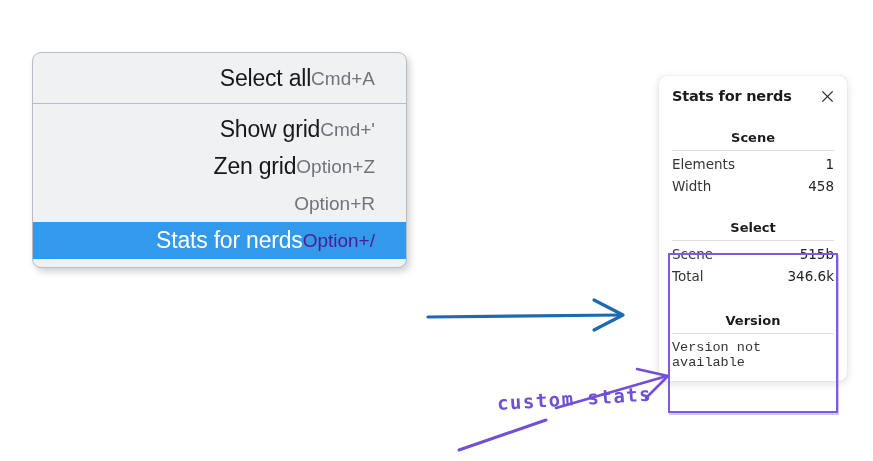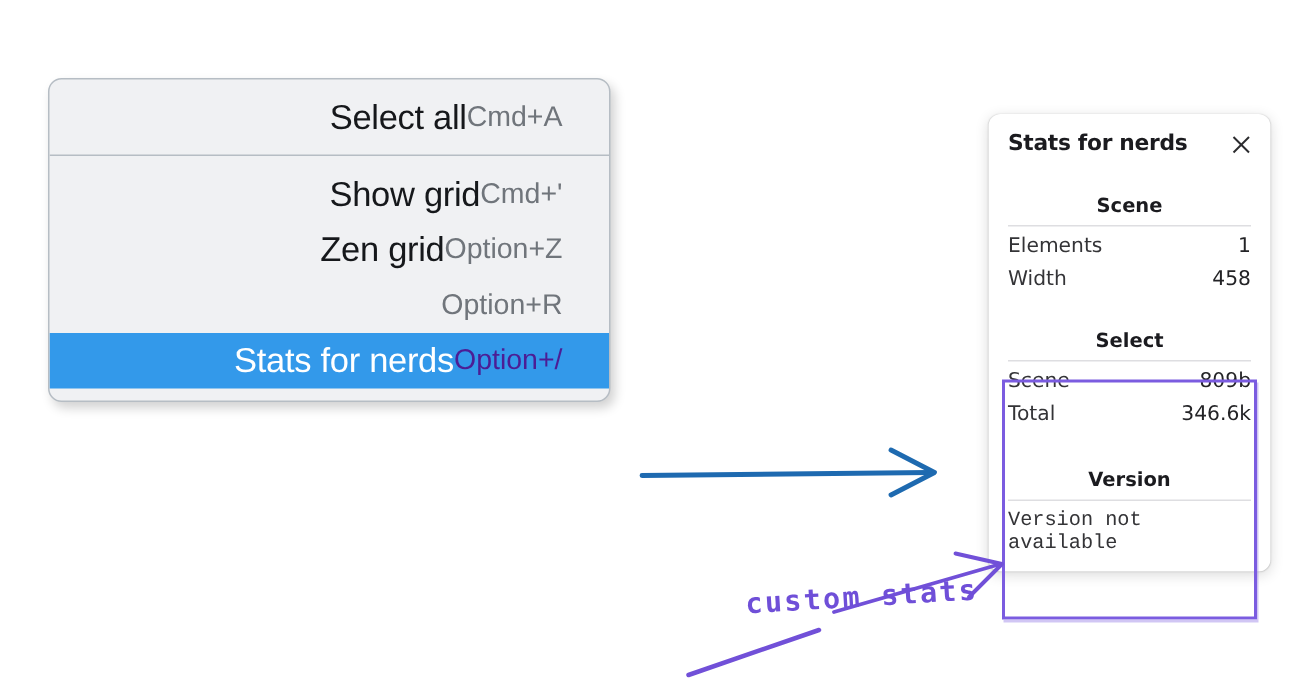--- a/index.html
+++ b/index.html
@@ -216,21 +216,21 @@
         <span class="lbl">Width</span>
         <span class="val">458</span>
       </div>
     </div>
 
     <div class="section-wrap" style="padding-top:3px;">
       <div class="section-title">Select</div>
       <div class="section-rule"></div>
       <div class="stat-row">
         <span class="lbl">Scene</span>
-        <span class="val">809b</span>
+        <span class="val">515b</span>
       </div>
       <div class="stat-row">
         <span class="lbl">Total</span>
         <span class="val">346.6k</span>
       </div>
     </div>
 
     <div class="section-wrap" style="padding-top:6px;">
       <div class="section-title">Version</div>
       <div class="section-rule"></div>

